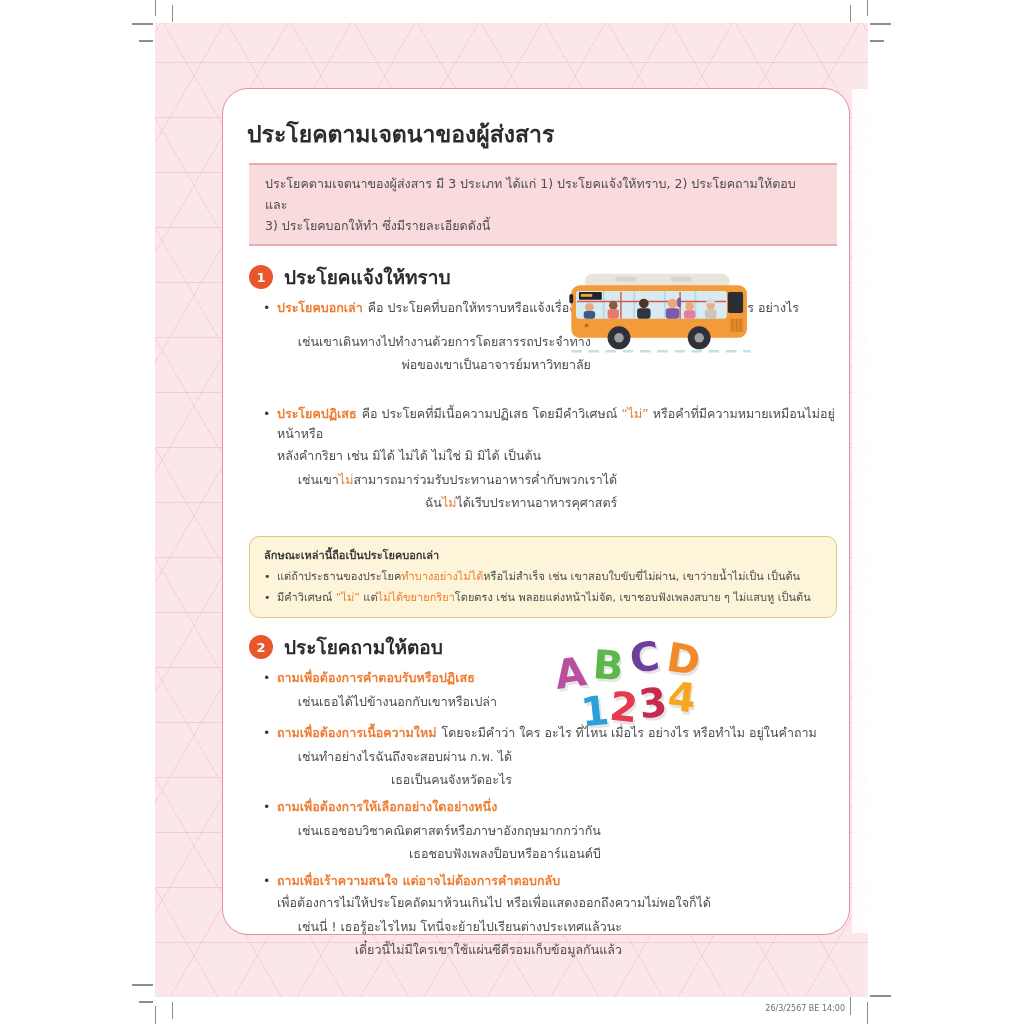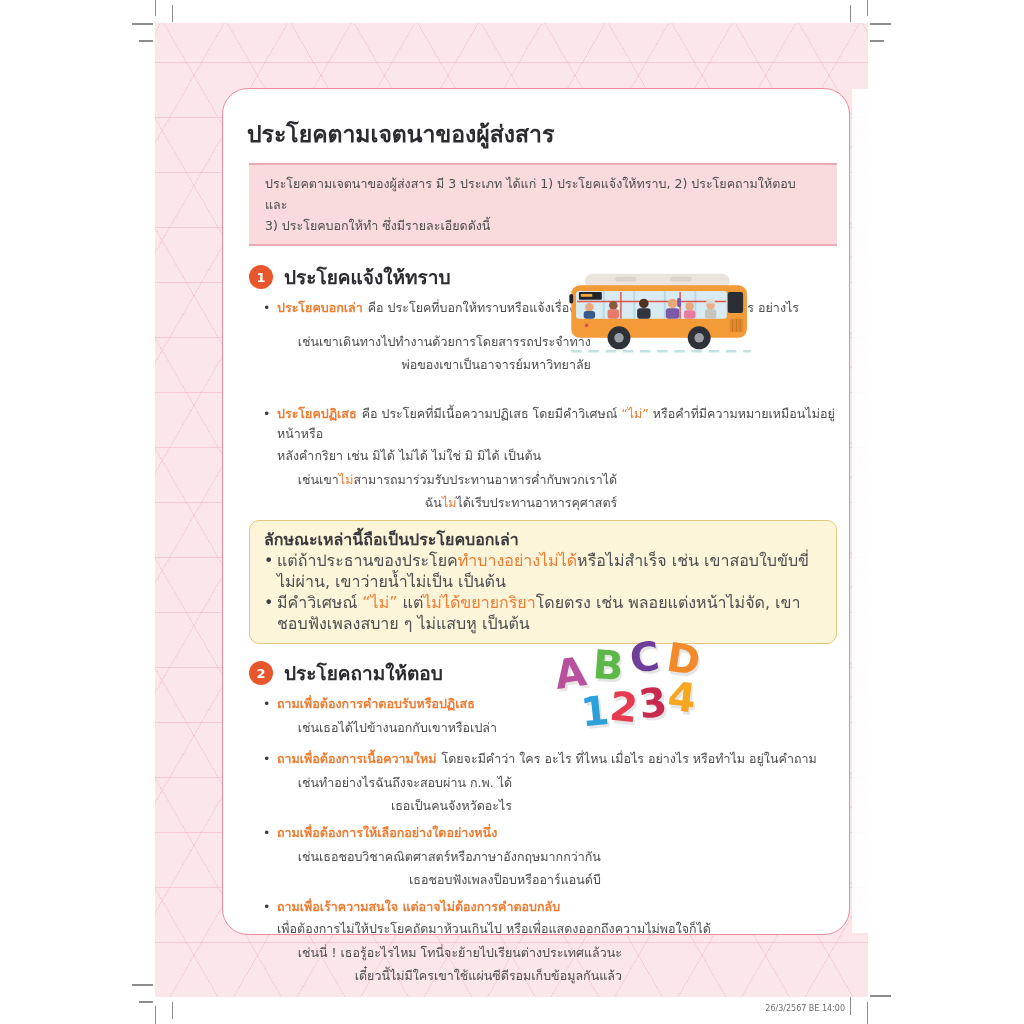--- a/index.html
+++ b/index.html
@@ -54,22 +54,22 @@
   .term { color:#EE7D33; font-weight:bold; margin-right:5px; }
   .hl { color:#EE7D33; }
   .line { line-height:20px; margin-bottom:2px; }
 
   .ex-row { display:flex; margin:14px 0 0 40px;text-align:right; }
   .ex-row.tight { margin-top:4px; }
   .ex-label { width:30px; flex:none; line-height:20px; }
   .ex-lines > div { line-height:20px; margin-bottom:3px; }
 
   .note-box {
-    margin-top:4px; background:#FDF5DA; border:1.5px solid #E2C77D; border-radius:10px;
-    padding:8px 14px 9px 14px; font-size:16px; color:#4E4E50;
+    margin-top:20px; background:#FDF5DA; border:1.5px solid #E2C77D; border-radius:10px;
+    padding:8px 14px 9px 14px; font-size:11px; color:#4E4E50;
   }
   .note-title { font-weight:bold; color:#3A3A3C; line-height:21px; }
   .note-line { position:relative; padding-left:13px; line-height:21px; }
   .note-line::before { content:"•"; position:absolute; left:0; top:0; color:#3d3d3f; }
   .plain-line { margin:2px 0 0 28px; line-height:20px; max-width:560px; }
 
   
   .bus { position:absolute; left:340px; top:182px; width:196px; height:84px; }
 
   

